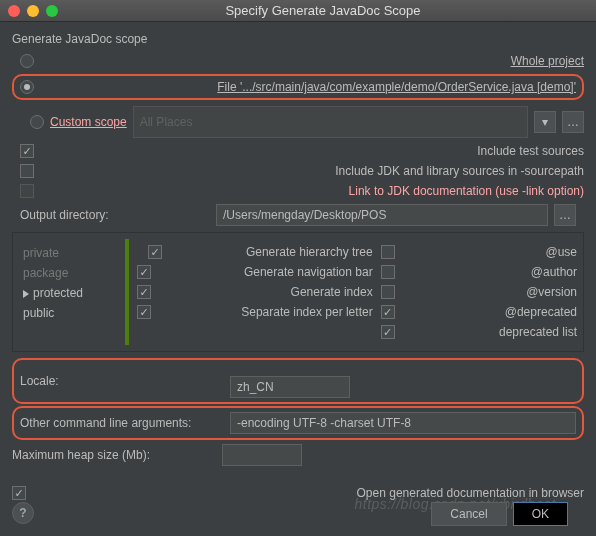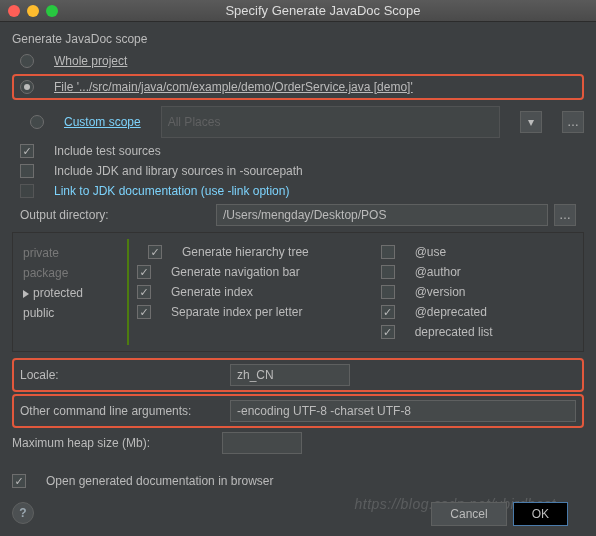--- a/index.html
+++ b/index.html
@@ -4,37 +4,37 @@
 <style>
 * { box-sizing: border-box; margin: 0; padding: 0; font-family: -apple-system, "Helvetica Neue", Arial, sans-serif; }
 body { width: 596px; height: 536px; background: #3c3f41; color: #bbbbbb; font-size: 12px; overflow: hidden; }
 .titlebar { height: 22px; background: linear-gradient(#5a5a5a, #4a4a4a); display: flex; align-items: center; padding: 0 8px; border-bottom: 1px solid #2b2b2b; }
 .traffic { display: flex; gap: 7px; }
 .light { width: 12px; height: 12px; border-radius: 50%; }
 .red { background: #ff5f57; } .yellow { background: #febc2e; } .green { background: #28c840; }
 .title { flex: 1; text-align: center; color: #ddd; font-size: 13px; }
 .content { padding: 10px 12px; }
 .section-title { color: #bbb; margin-bottom: 8px; }
-.radio-row, .check-row { display: flex; align-items: center; gap: 20px; margin: 6px 0; padding-left: 8px; }
+.radio-row, .check-row { display: flex; align-items: center; gap: 6px; margin: 6px 0; padding-left: 8px; justify-content: space-between; }
 .radio { width: 14px; height: 14px; border-radius: 50%; border: 1px solid #6e6e6e; background: #43494a; display: inline-flex; align-items: center; justify-content: center; flex-shrink: 0; }
 .radio.sel::after { content: ""; width: 6px; height: 6px; border-radius: 50%; background: #bbb; }
 .check { width: 14px; height: 14px; border: 1px solid #6e6e6e; background: #43494a; display: inline-flex; align-items: center; justify-content: center; flex-shrink: 0; }
 .check.sel::after { content: "✓"; color: #bbb; font-size: 11px; line-height: 1; }
 .check.dis { opacity: 0.5; }
 .underline { text-decoration: underline; text-decoration-style: solid; }
-.dim { color: #7dd3fc; }
-.hl { border: 2px solid #e2583c; border-radius: 4px; padding: 4px 6px; margin: 2px 0; }
+.dim { color: #fca5a5; }
+.hl { border: 2px solid #e2583c; border-radius: 10px; padding: 4px 6px; margin: 2px 0; }
 .row { display: flex; align-items: center; gap: 6px; margin: 6px 8px; }
 .label { flex-shrink: 0; }
 .input { background: #45494a; border: 1px solid #5e6060; color: #bbb; padding: 3px 6px; flex: 1; height: 22px; font-size: 12px; }
 .sq-btn { width: 22px; height: 22px; background: #4c5052; border: 1px solid #5e6060; color: #bbb; display: flex; align-items: center; justify-content: center; flex-shrink: 0; }
 .select { flex: 1; background: #45494a; border: 1px solid #5e6060; height: 32px; display: flex; align-items: center; padding: 0 6px; color: #787878; }
 .select.dis { opacity: 0.6; }
 .opts-box { border: 1px solid #323232; margin-top: 6px; display: flex; padding: 6px; gap: 8px; }
-.opts-col1 { width: 110px; border-right: 2px solid #4d7c0f; padding: 4px 4px 4px 2px; }
+.opts-col1 { width: 110px; border-right: 4px solid #4d7c0f; padding: 4px 4px 4px 2px; }
 .vis-item { padding: 3px 2px; color: #787878; }
 .vis-item.sel { color: #bbb; }
 .arrow { display: inline-block; width: 0; height: 0; border-top: 4px solid transparent; border-bottom: 4px solid transparent; border-left: 6px solid #bbb; margin-right: 4px; vertical-align: middle; }
 .opts-col2 { flex: 1.2; }
 .opts-col3 { flex: 1; }
 .form-row { display: flex; align-items: center; gap: 10px; margin: 4px 0; }
 .form-label { width: 200px; }
 .buttons { position: absolute; bottom: 10px; right: 28px; display: flex; gap: 6px; }
 .btn { background: #4c5052; border: 1px solid #5e6060; color: #bbb; padding: 4px 18px; font-size: 12px; }
 .btn.ok { background: #000000; border-color: #4a7bab; }
@@ -143,21 +143,21 @@
       <div class="check-row" style="padding-left:0">
           <span class="check sel"></span>
           <span>deprecated list</span>
         </div>
     </div>
   </div>
 
   <div class="hl" style="margin-top:6px">
     <div class="form-row" style="margin:0">
       <span class="form-label">Locale:</span>
-      <input class="input" style="max-width: 120px;" value="zh_CN">
+      <input class="input" style="max-width: 120px; margin-top: 12px;" value="zh_CN">
     </div>
   </div>
 
   <div class="hl">
     <div class="form-row" style="margin:0">
       <span class="form-label">Other command line arguments:</span>
       <input class="input" value="-encoding UTF-8 -charset UTF-8" style="">
     </div>
   </div>
 

